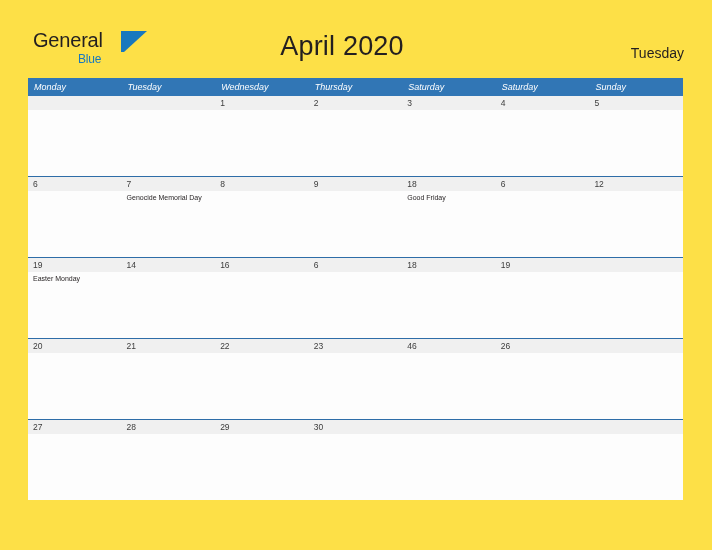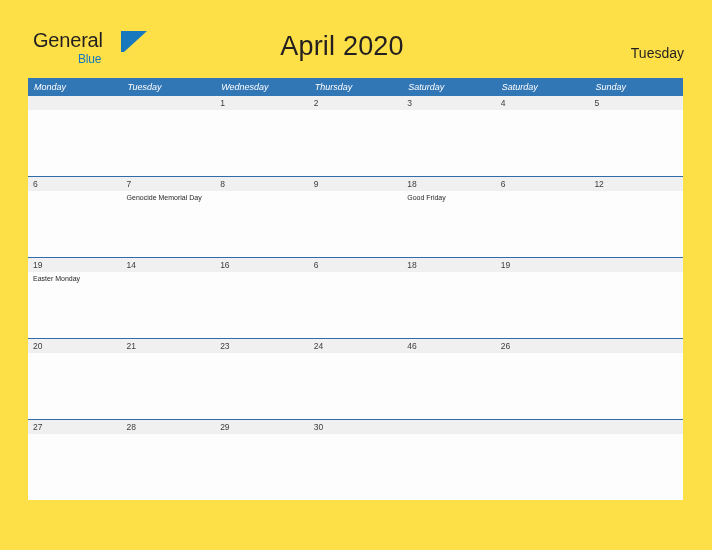--- a/index.html
+++ b/index.html
@@ -309,25 +309,25 @@
       <div class="day-cells">
         <div class="day-cell">
           <div class="day-number">20</div>
           <div class="event-list"></div>
         </div>
         <div class="day-cell">
           <div class="day-number">21</div>
           <div class="event-list"></div>
         </div>
         <div class="day-cell">
+          <div class="day-number">22</div>
+          <div class="event-list"></div>
+        </div>
+        <div class="day-cell">
           <div class="day-number">23</div>
-          <div class="event-list"></div>
-        </div>
-        <div class="day-cell">
-          <div class="day-number">24</div>
           <div class="event-list"></div>
         </div>
         <div class="day-cell">
           <div class="day-number">46</div>
           <div class="event-list"></div>
         </div>
         <div class="day-cell">
           <div class="day-number">26</div>
           <div class="event-list"></div>
         </div>

